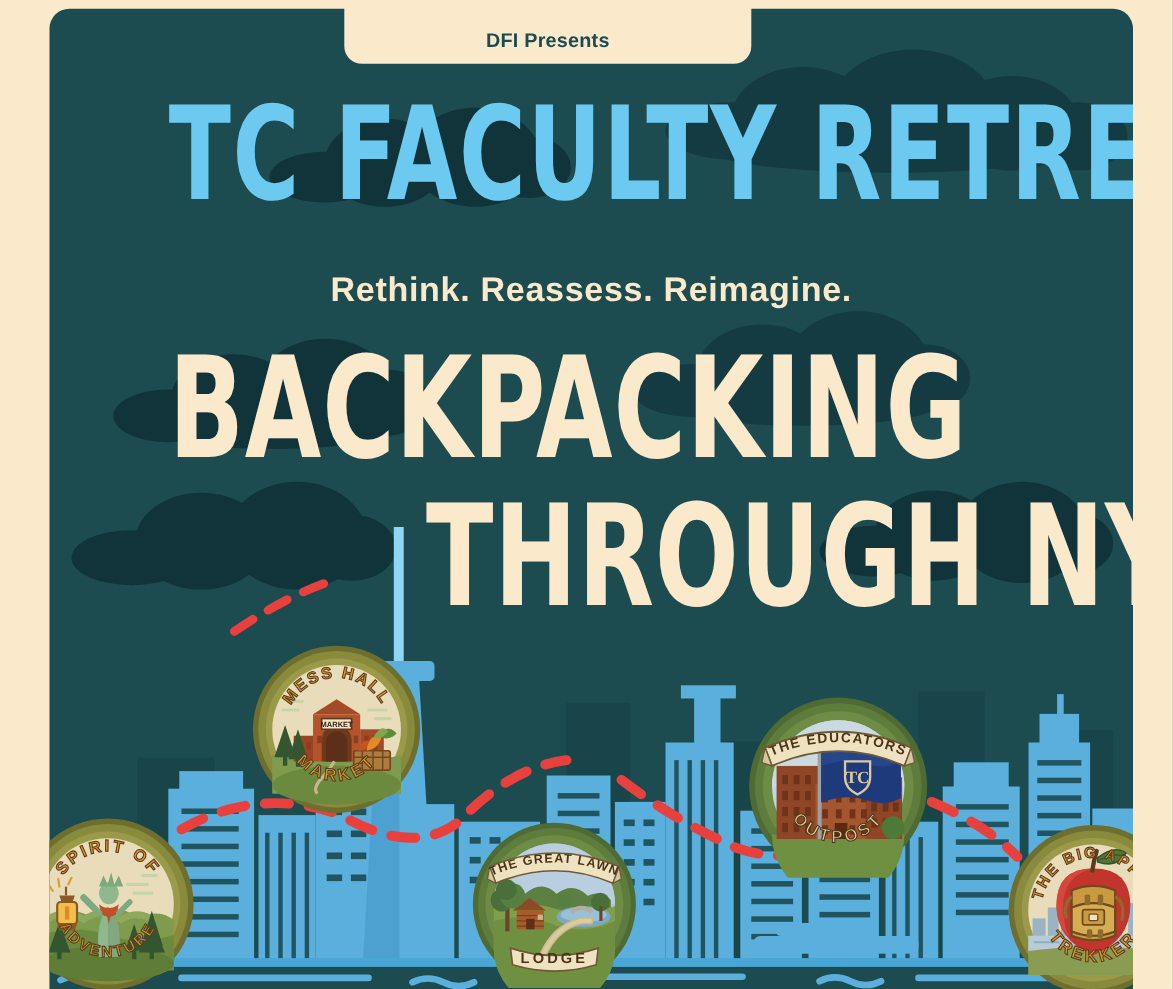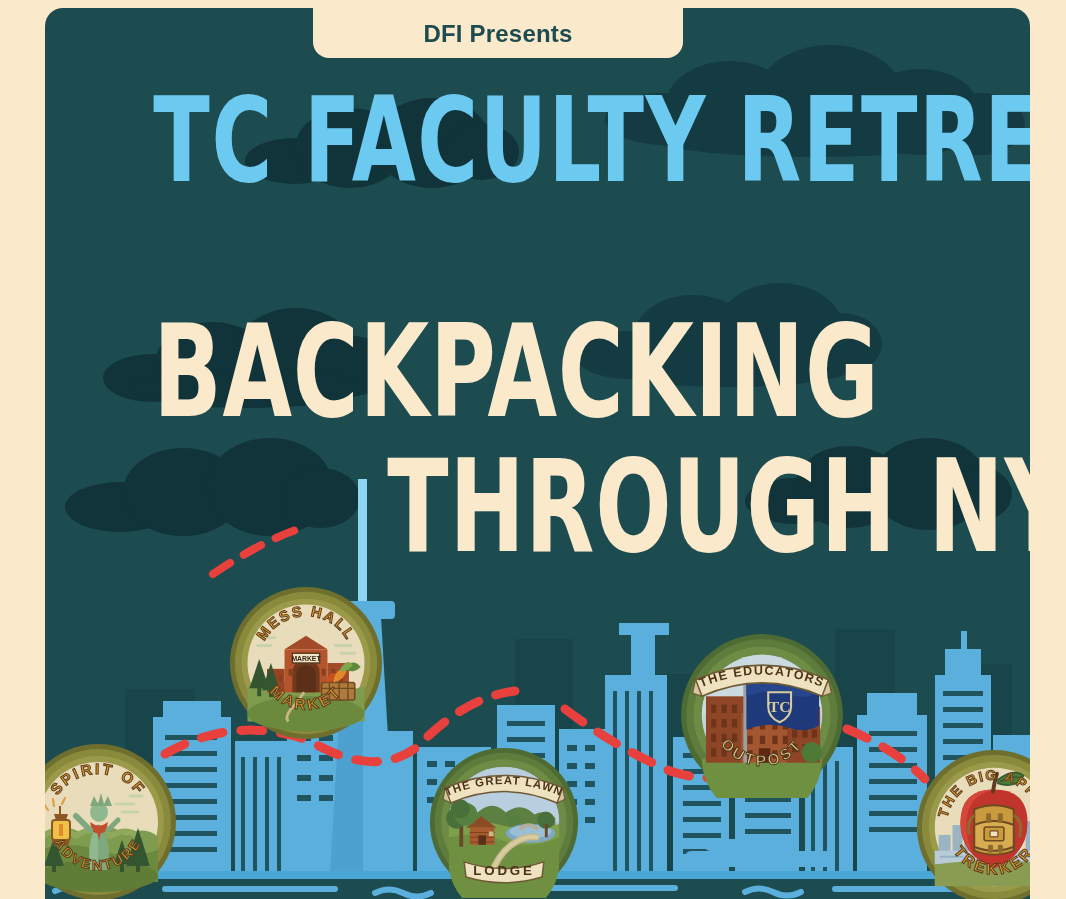--- a/index.html
+++ b/index.html
@@ -43,21 +43,21 @@
     left: 313px; top: -10px;
     width: 370px; height: 68px;
     background: #FBE9CB;
     border-radius: 0 0 16px 16px;
     display: flex; align-items: flex-end; justify-content: center;
     padding-bottom: 10px;
     z-index: 40;
   }
   #present-band span {
     color: #1C4B50;
-    font-size: 24px;
+    font-size: 18px;
     font-weight: bold;
     letter-spacing: .2px;
   }
   
   .cond {
     font-family: "Liberation Sans Narrow", "DejaVu Sans Condensed", "Liberation Sans", sans-serif;
     font-weight: bold;
     font-stretch: condensed;
     transform: scaleX(.78);
     transform-origin: center center;
@@ -333,20 +333,21 @@
     </svg>
 
     <svg id="trail" viewBox="0 0 985 420" preserveAspectRatio="none">
       <path d="M120 275 Q190 235 265 262 Q330 300 372 268 Q420 218 470 212" fill="none" stroke="#E8413D" stroke-width="9" stroke-linecap="round" stroke-dasharray="22 18"></path>
       <path d="M520 230 Q570 268 625 292 Q680 310 700 280" fill="none" stroke="#E8413D" stroke-width="9" stroke-linecap="round" stroke-dasharray="22 18"></path>
       <path d="M802 250 Q850 270 880 300" fill="none" stroke="#E8413D" stroke-width="9" stroke-linecap="round" stroke-dasharray="22 18"></path>
       <path d="M168 95 Q220 60 260 48" fill="none" stroke="#E8413D" stroke-width="8" stroke-linecap="round" stroke-dasharray="20 16"></path>
     </svg>
 
     <div id="title-main" class="cond">TC FACULTY RETREAT:</div>
+    <div id="subtitle">Rethink. Reassess. Reimagine.</div>
     <div id="line1" class="cond">BACKPACKING</div>
     <div id="line2" class="cond">THROUGH NYC</div>
 
     <div class="badge" style="left:-27px; top:734px;">
       <svg width="160" height="160" viewBox="0 0 160 160">
         <circle cx="80" cy="80" r="78" fill="#6E6E2E"></circle>
         <circle cx="80" cy="80" r="73" fill="#8A8A3C"></circle>
         <circle cx="80" cy="80" r="66" fill="#9A9A4A"></circle>
         <circle cx="80" cy="80" r="60" fill="#E9DCBA"></circle>
 

